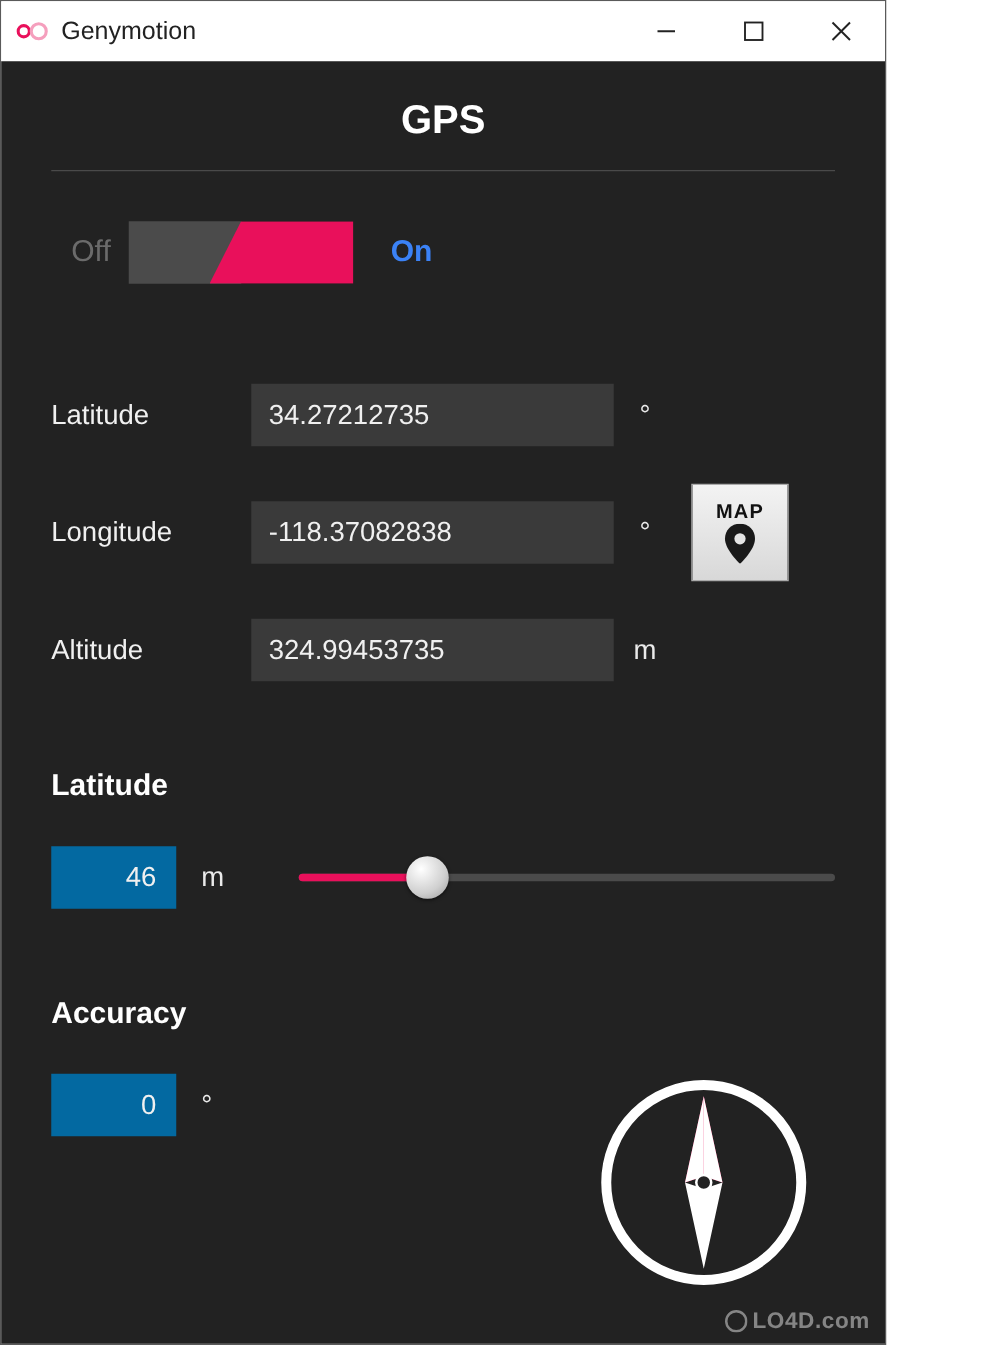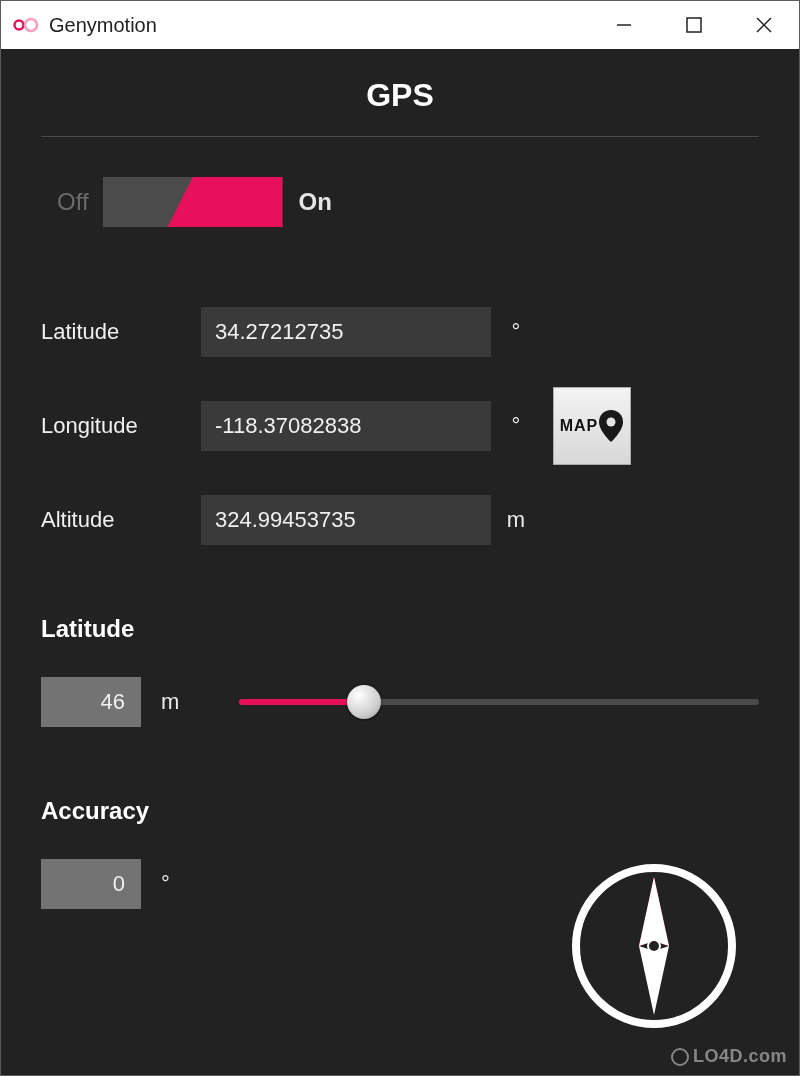--- a/index.html
+++ b/index.html
@@ -1,49 +1,49 @@
 <!DOCTYPE html>
 <html><head>
 <meta charset="utf-8">
 <style>
   * { box-sizing: border-box; margin: 0; padding: 0; }
   html, body { width: 800px; height: 1076px; font-family: "Segoe UI", Arial, sans-serif; background: #fff; }
-  .window { width: 800px; height: 1076px; border: 1px solid #5a5a5a; display: flex; flex-direction: column; }
+  .window { width: 709px; height: 1076px; border: 1px solid #5a5a5a; display: flex; flex-direction: column; }
   
   .titlebar { height: 48px; background: #ffffff; display: flex; align-items: center; }
   .titlebar .logo { margin-left: 12px; display: inline-flex; align-items: center; }
   .titlebar .title { margin-left: 10px; font-size: 20px; color: #222; }
   .titlebar .spacer { flex: 1; }
   .winbtn { width: 70px; height: 48px; display: flex; align-items: center; justify-content: center; }
   .winbtn svg { display:block; }
   
   .content { flex: 1; background: #222222; color: #eaeaea; padding: 28px 40px 0 40px; position: relative; overflow: hidden; }
   .sec-title { text-align: center; font-size: 32px; font-weight: 700; color: #fff; padding-bottom: 22px; }
   .hr { height: 1px; background: #4a4a4a; margin: 0 0 40px 0; }
   
   .toggle-row { display: flex; align-items: center; padding-left: 16px; margin-bottom: 80px; }
   .lbl-off { color: #6b6b6b; font-size: 24px; margin-right: 14px; }
-  .lbl-on  { color: #e5e5e5; font-size: 24px; font-weight: 600; margin-left: 16px; }
+  .lbl-on  { color: #3b82f6; font-size: 24px; font-weight: 600; margin-left: 30px; }
   .toggle { width: 180px; height: 50px; position: relative; cursor: pointer; }
   .toggle .track-dark { position: absolute; left: 0; top: 0; width: 90px; height: 50px; background: #4b4b4b; }
   .toggle .track-pink { position: absolute; right: 0; top: 0; width: 115px; height: 50px; background: #e9105b;
     clip-path: polygon(22% 0, 100% 0, 100% 100%, 0 100%); }
   
   .coords { display: grid; grid-template-columns: 160px 290px 50px 90px; row-gap: 44px; align-items: center; }
   .field-label { font-size: 22px; color: #f0f0f0; }
   .text-input { height: 50px; background: #3a3a3a; border: none; color: #f0f0f0; font-size: 22px; padding: 0 14px; outline: none; width: 100%; }
   .unit { font-size: 22px; color: #eaeaea; text-align: center; }
   .map-btn { grid-row: 1 / span 3; grid-column: 4; align-self: center; justify-self: end;
     width: 78px; height: 78px; background: linear-gradient(#f3f3f3,#d8d8d8); border: 1px solid #aaa;
-    display: flex; flex-direction: row; align-items: center; justify-content: center; cursor: pointer; }
+    display: flex; flex-direction: column; align-items: center; justify-content: center; cursor: pointer; }
   .map-btn .map-text { font-size: 16px; font-weight: 800; color: #111; letter-spacing: 1px; }
   
   .section-label { font-size: 24px; font-weight: 700; color: #fff; margin-top: 70px; margin-bottom: 34px; }
   .accuracy-row { display: flex; align-items: center; gap: 20px; }
-  .num-input { width: 100px; height: 50px; background: #737373; border: none; color: #f0f0f0; font-size: 22px; text-align: right; padding-right: 16px; outline: none; }
+  .num-input { width: 100px; height: 50px; background: #0369a1; border: none; color: #f0f0f0; font-size: 22px; text-align: right; padding-right: 16px; outline: none; }
   .slider-wrap { flex: 1; position: relative; height: 40px; display: flex; align-items: center; margin-left: 40px; }
   .slider-track { position: absolute; left: 0; right: 0; height: 6px; background: #4b4b4b; border-radius: 3px; }
   .slider-fill  { position: absolute; left: 0; height: 6px; background: #e9105b; border-radius: 3px; }
   .slider-thumb { position: absolute; width: 34px; height: 34px; border-radius: 50%;
     background: radial-gradient(circle at 35% 30%, #ffffff, #cfcfcf 60%, #9a9a9a);
     box-shadow: 0 1px 3px rgba(0,0,0,.6); transform: translateX(-50%); }
   
   .bearing-row { display: flex; align-items: center; gap: 20px; margin-top: 14px; }
   .compass { position: absolute; right: 60px; bottom: 44px; width: 170px; height: 170px; }
   

